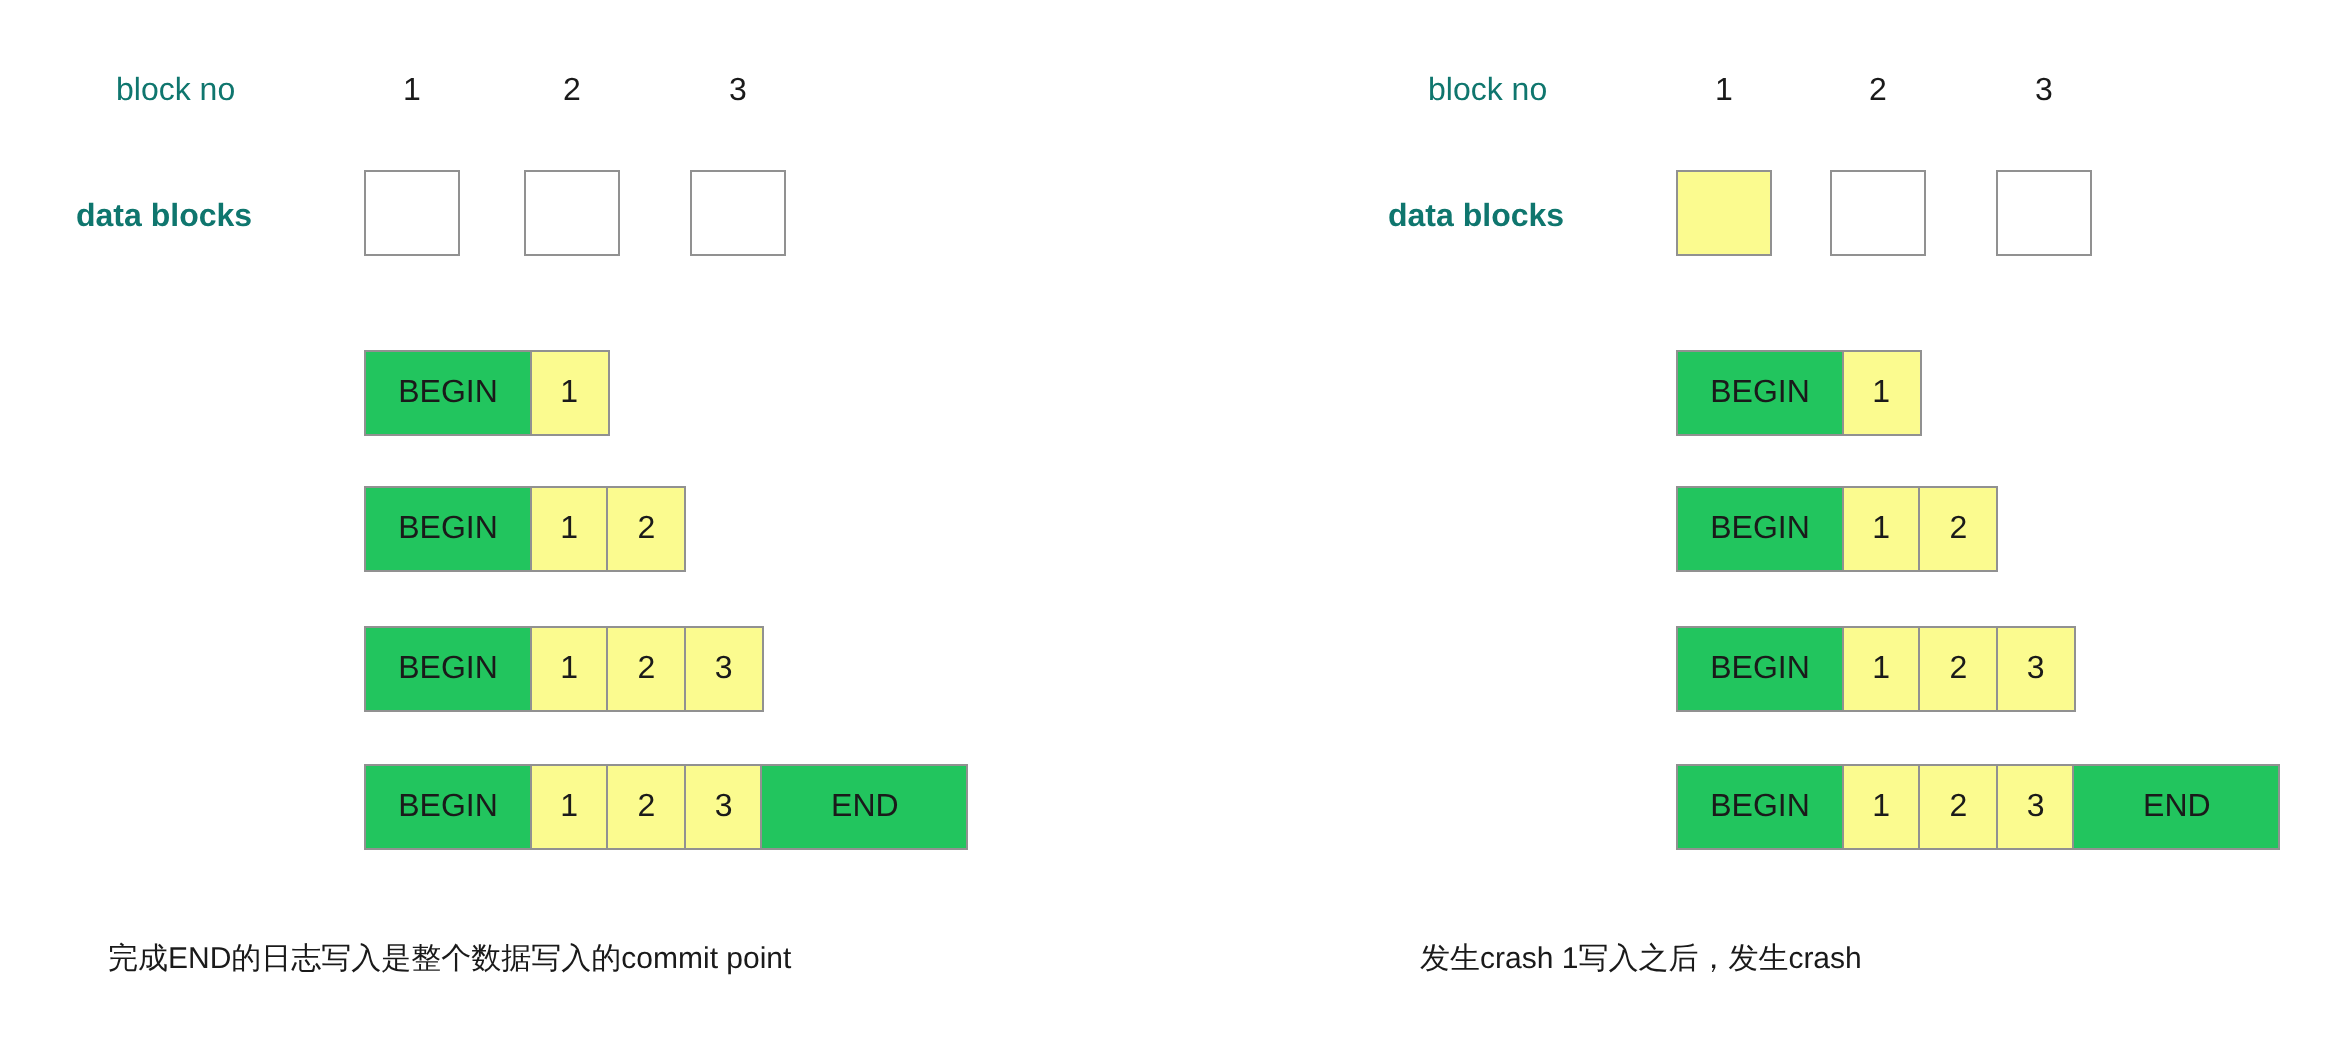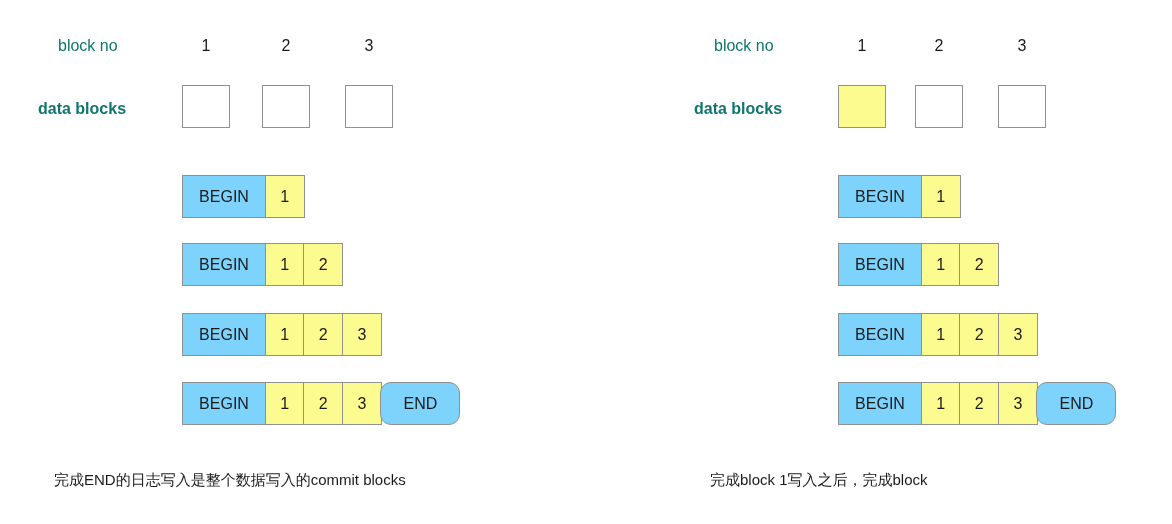--- a/index.html
+++ b/index.html
@@ -66,25 +66,25 @@
     box-sizing: border-box;
     border: 1.4px solid #919191;
     margin-left: -1.4px;
     height: 43px;
     display: flex;
     align-items: center;
     justify-content: center;
     font-size: 16px;
     line-height: 1;
     color: #1a1a1a;
-    background: #7dd3fc;
+    background: #22c55e;
   }
   .cell:first-child { margin-left: 0; }
   .cell.begin { width: 84px; }
-  .cell.end   { width: 80px; border-radius: 11px; }
+  .cell.end   { width: 104px; }
   .cell.num   { width: 40px; background: #fbfb8f; }
 
   .caption {
     position: absolute;
     top: 472px;
     font-size: 15px;
     line-height: 1;
     color: #1a1a1a;
     white-space: nowrap;
   }
@@ -125,21 +125,21 @@
   </div>
 
   <div class="log-row" style="left:182px; top:382px;">
     <div class="cell begin">BEGIN</div>
     <div class="cell num">1</div>
     <div class="cell num">2</div>
     <div class="cell num">3</div>
     <div class="cell end">END</div>
   </div>
 
-  <div class="caption" style="left:54px;">完成END的日志写入是整个数据写入的commit blocks</div>
+  <div class="caption" style="left:54px;">完成END的日志写入是整个数据写入的commit point</div>
 </div>
 
 <div class="panel" id="panel-right">
 
   <div class="row-label lbl-block-no" style="left:128px;">block no</div>
 
   <div class="row-label lbl-data-blocks" style="left:108px;">data blocks</div>
 
   <div class="col-head" style="left:252px;">1</div>
   <div class="col-head" style="left:329px;">2</div>
@@ -168,14 +168,14 @@
   </div>
 
   <div class="log-row" style="left:252px; top:382px;">
     <div class="cell begin">BEGIN</div>
     <div class="cell num">1</div>
     <div class="cell num">2</div>
     <div class="cell num">3</div>
     <div class="cell end">END</div>
   </div>
 
-  <div class="caption" style="left:124px;">完成block 1写入之后，完成block</div>
+  <div class="caption" style="left:124px;">发生crash 1写入之后，发生crash</div>
 </div>
 
 </body></html>

